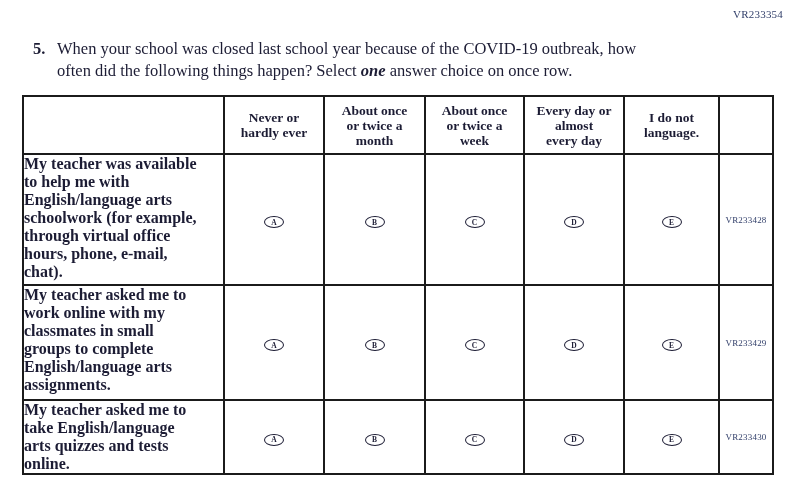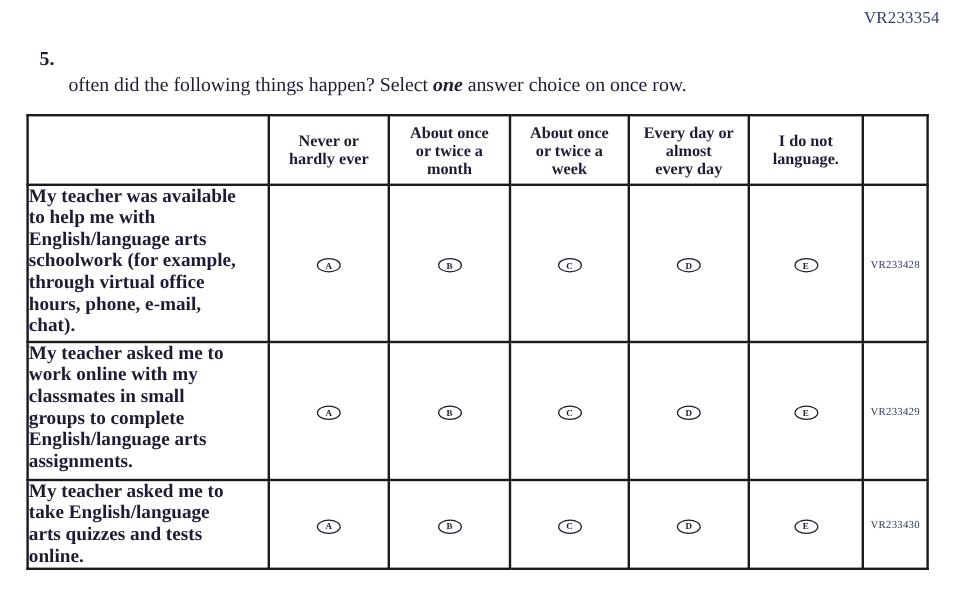--- a/index.html
+++ b/index.html
@@ -6,21 +6,21 @@
   body{
     width:798px;height:493px;
     background:#ffffff;
     font-family:"Liberation Serif","DejaVu Serif",serif;
     color:#1c1c34;
     position:relative;
     overflow:hidden;
   }
   .corner-code{
     position:absolute;top:8px;right:15px;
-    font-size:14px;color:#33406b;letter-spacing:0.2px;
+    font-size:11px;color:#33406b;letter-spacing:0.2px;
   }
   .question{
     position:absolute;top:38px;left:33px;width:720px;
     font-size:16.5px;line-height:22px;
     display:flex;
   }
   .qnum{font-weight:bold;flex:0 0 24px;}
   .qtext{flex:1;}
   .qtext b{font-weight:bold;font-style:italic;}
   .table-wrap{
@@ -69,21 +69,21 @@
     margin-top:16px;
   }
 </style>
 </head>
 <body>
 
 <div class="corner-code">VR233354</div>
 
 <div class="question">
   <span class="qnum">5.</span>
-  <span class="qtext"><br><span>often did the following things happen? Select </span><b>one</b><span> answer choice on once row.</span></span>
+  <span class="qtext"><span>When your school was closed last school year because of the COVID-19 outbreak, how</span><br><span>often did the following things happen? Select </span><b>one</b><span> answer choice on once row.</span></span>
 </div>
 
 <div class="table-wrap">
   <table class="survey">
     <colgroup>
       <col style="width:201px">
         <col style="width:100px">
         <col style="width:101px">
         <col style="width:99px">
         <col style="width:100px">

